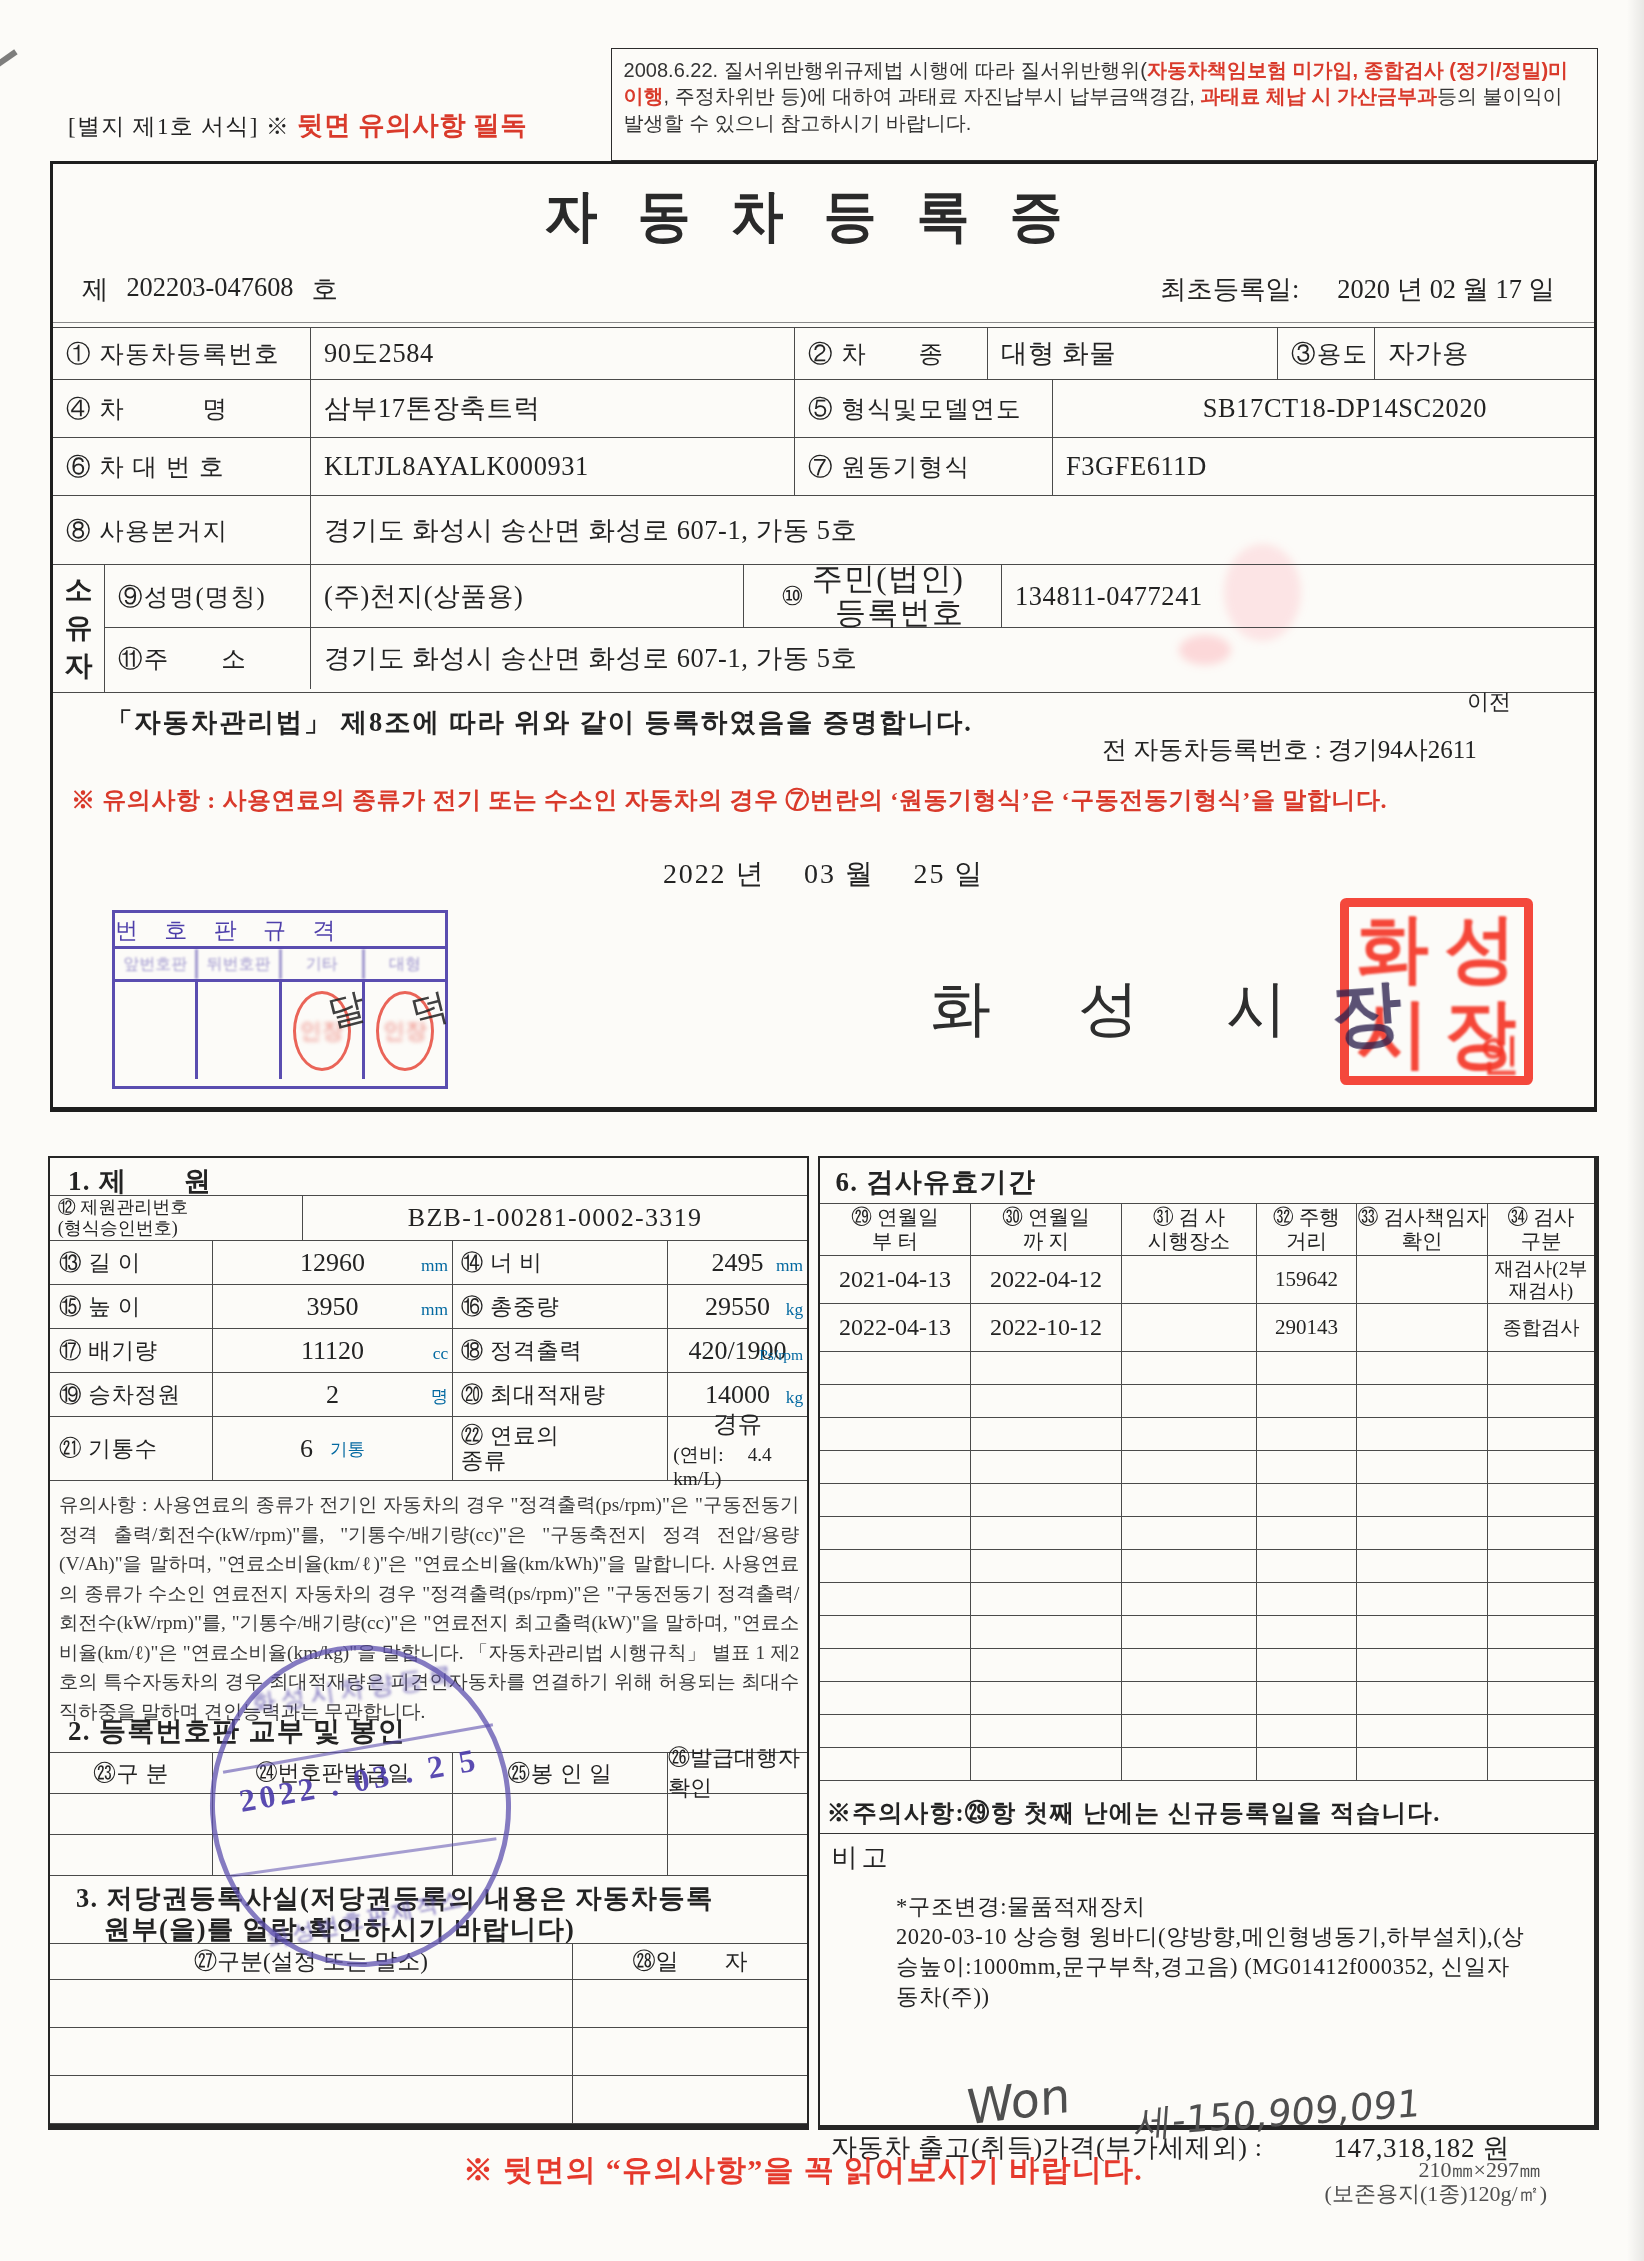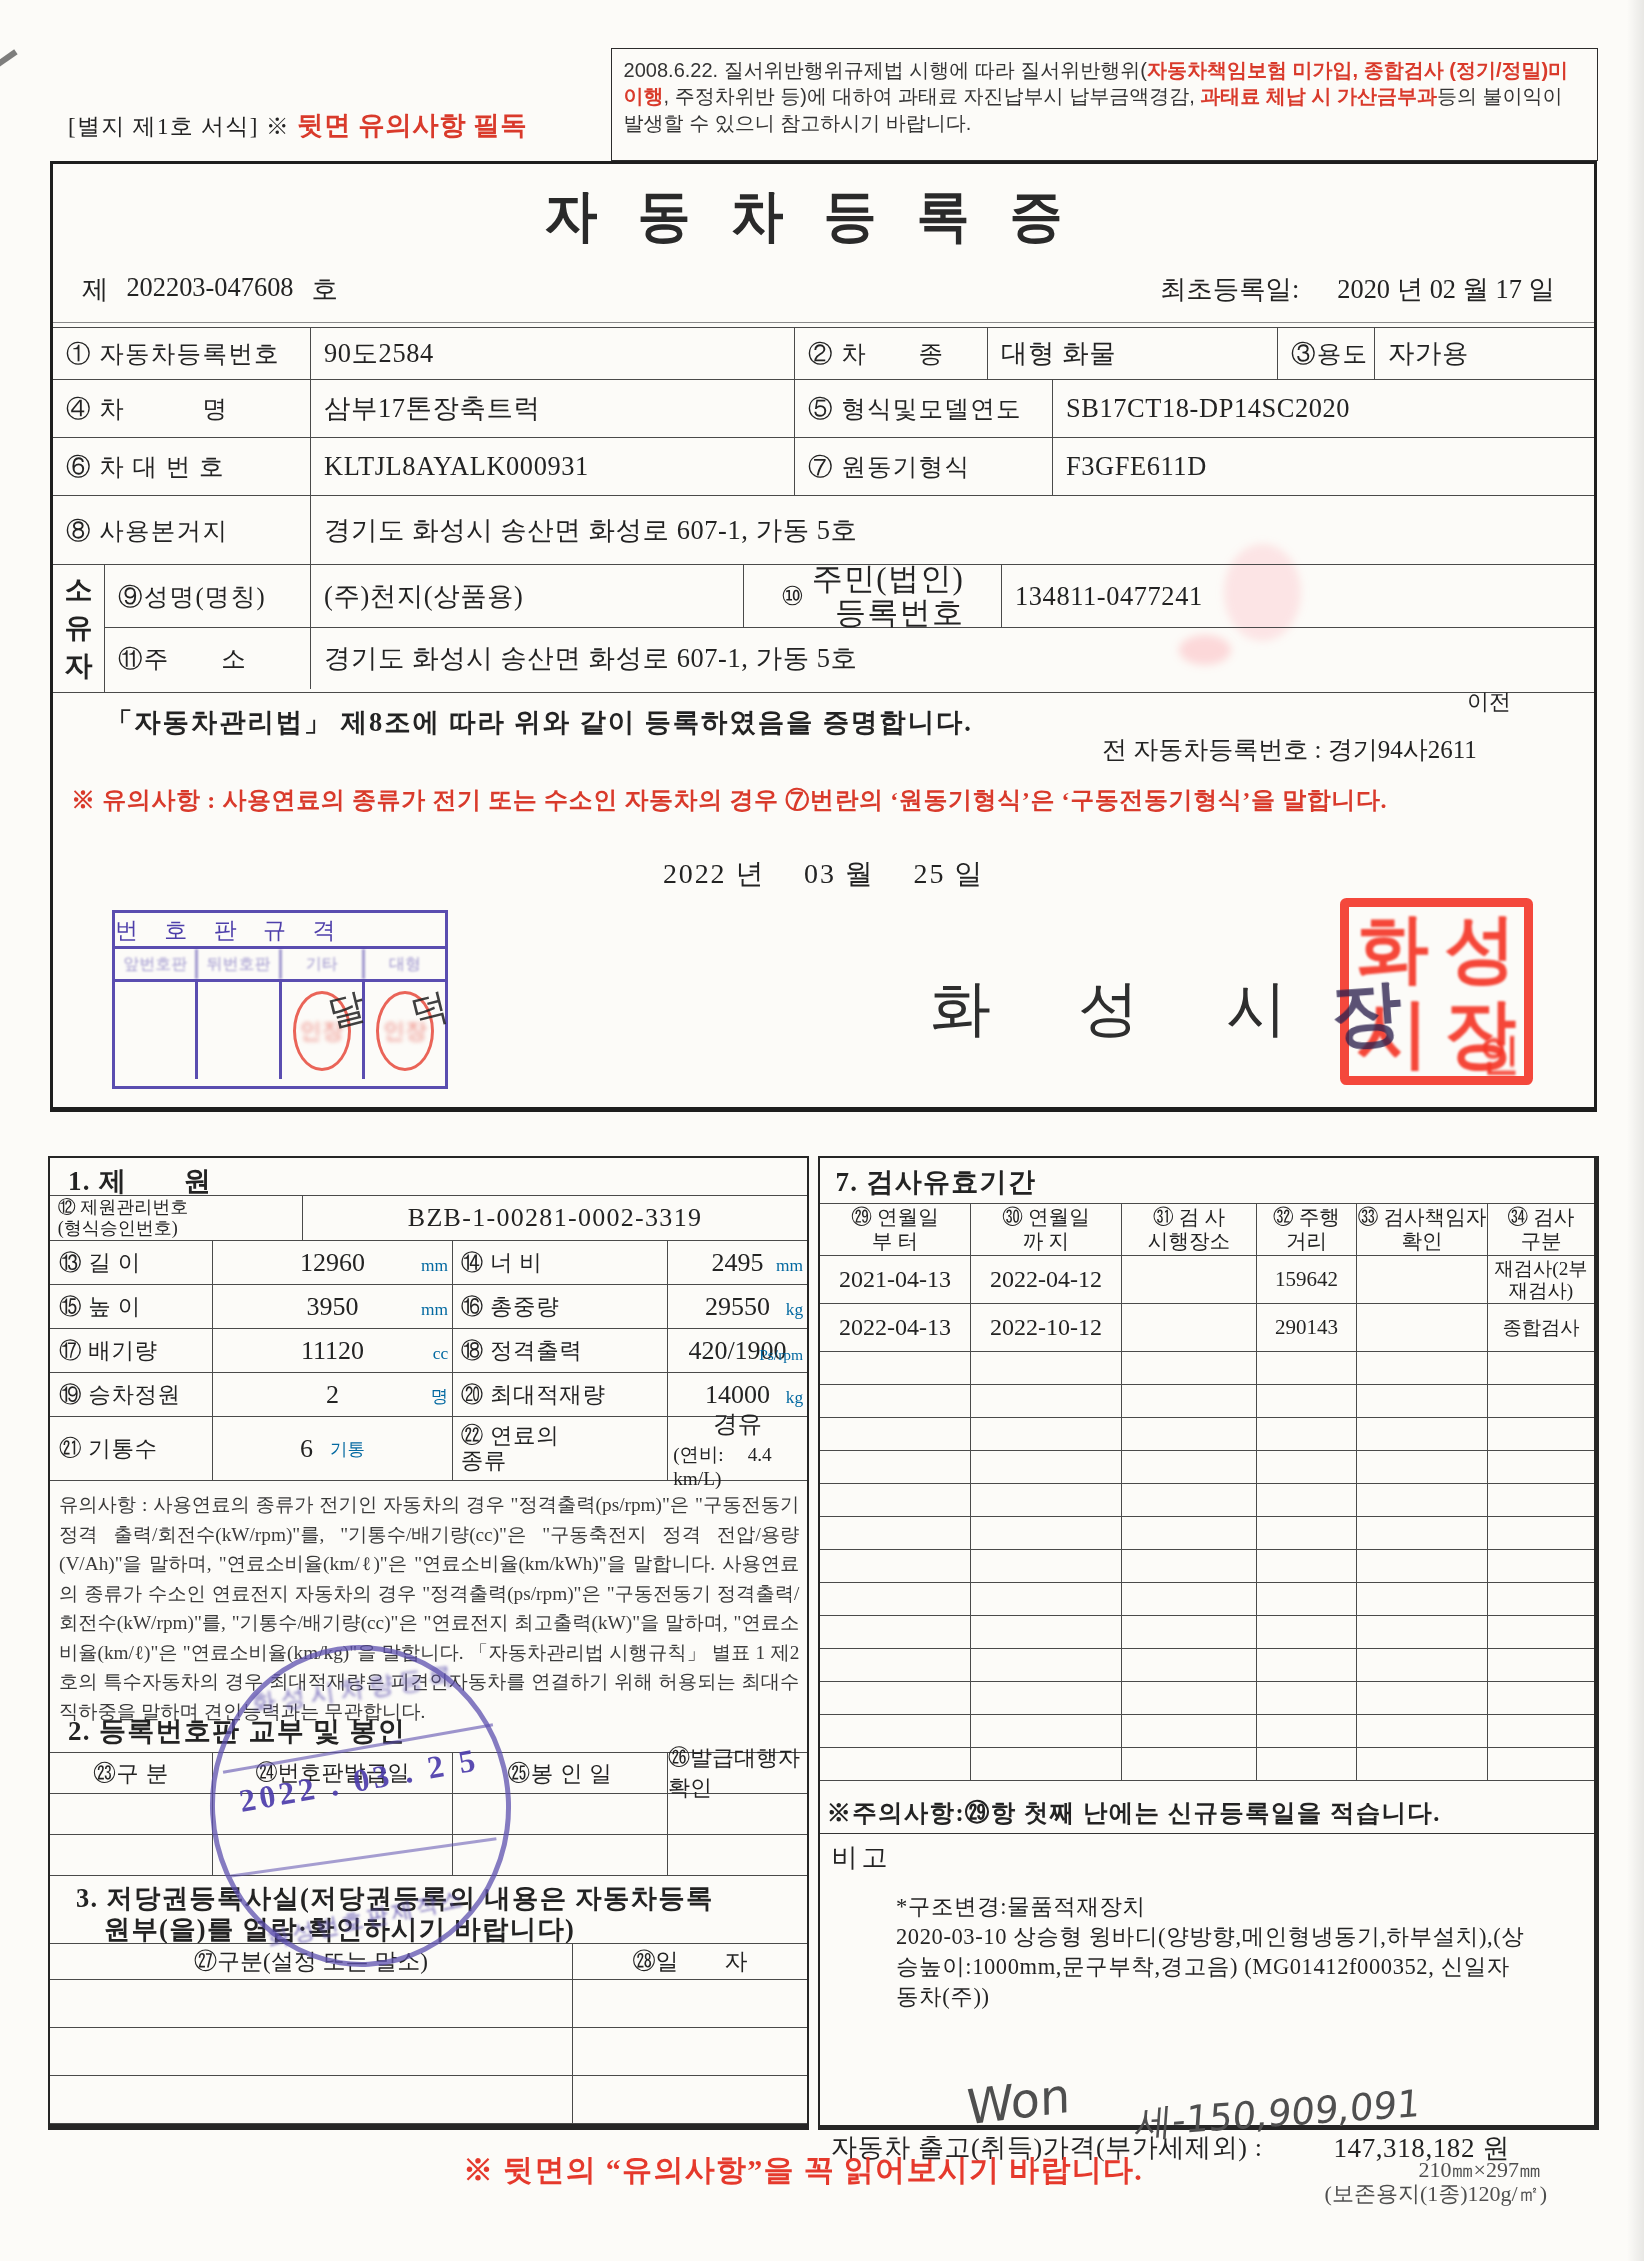--- a/index.html
+++ b/index.html
@@ -42,21 +42,21 @@
   .mtd.lab{font-size:24.5px;letter-spacing:1.3px}
   .mtd.val{font-size:26.4px;letter-spacing:0.6px}
   .owner-wrap{display:flex}
   .owner-cell{width:52px;border-right:1.9px solid var(--line);display:flex;flex-direction:column;
     align-items:center;justify-content:space-around;font-size:28px;font-weight:600;padding:6.4px 0}
   .owner-rows{flex:1}
   .owner-rows .mrow:last-child{border-bottom:none}
   .owner-wrap-outer{border-bottom:1.9px solid var(--line)}
   .circ{font-size:26px}
   .two-line{white-space:pre-line;text-align:right;line-height:1.1;font-size:31px}
-  .spread{display:flex;justify-content:flex-start;width:100%;padding-right:77px}.w150{width:97px}.w300{width:193px}.w320{width:206px}.w400{width:258px}
+  .spread{display:flex;justify-content:flex-end;width:100%;padding-right:107px}.w150{width:97px}.w300{width:193px}.w320{width:206px}.w400{width:258px}
   .w450{width:290px}.w672{width:433px}.w752{width:484px}.wfill{flex:1}
   .h80{height:52px}.h90{height:58px}.h107{height:69px}.h98{height:63px}.h95{height:61px}
 
   .statement{left:53px;top:541px;font-size:26.4px;font-weight:600;letter-spacing:1.9px}
   .transfer-note{left:1414px;top:523px;font-size:22px}
   .prev-reg{left:1049px;top:569px;font-size:25px}
   .fuel-notice{left:18px;top:620px;font-size:24px;font-weight:700;color:var(--red);letter-spacing:0.6px}
   .issue-date{top:691px;width:100%;text-align:center;font-size:28px;letter-spacing:1.9px}
   .city{left:877px;top:804px;font-size:61px;font-weight:400;letter-spacing:87px;color:#2e2e2e}
 
@@ -415,21 +415,21 @@
           <div class="std mc1"></div>
         </div>
       <div class="srow s3r">
           <div class="std mc0"></div>
           <div class="std mc1"></div>
         </div>
     </div>
   </div>
 
   <div class="abs lower-box right-box">
-    <div class="sec-title s4-title">7. 검사유효기간</div>
+    <div class="sec-title s4-title">6. 검사유효기간</div>
     <div class="insp-table">
       <div class="itr ihead">
         <div class="itd c0">㉙ 연월일
 부 터</div>
         <div class="itd c1">㉚ 연월일
 까 지</div>
         <div class="itd c2">㉛ 검  사
 시행장소</div>
         <div class="itd c3">㉜ 주행
 거리</div>

